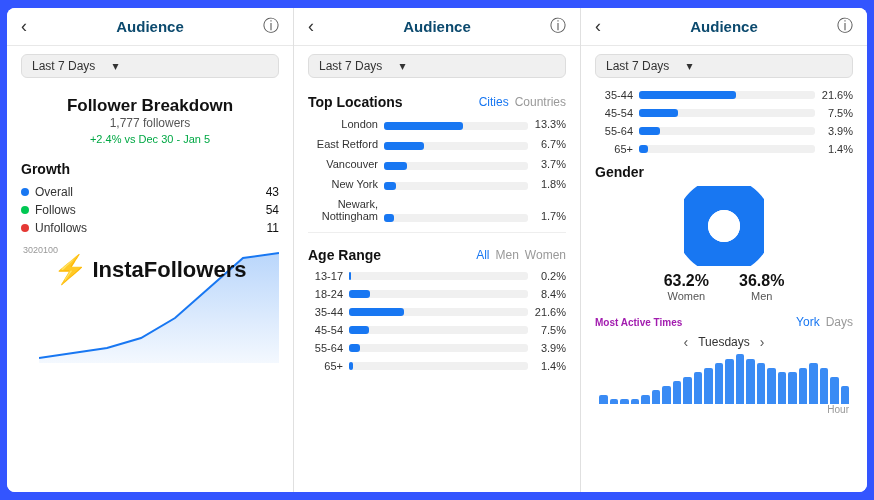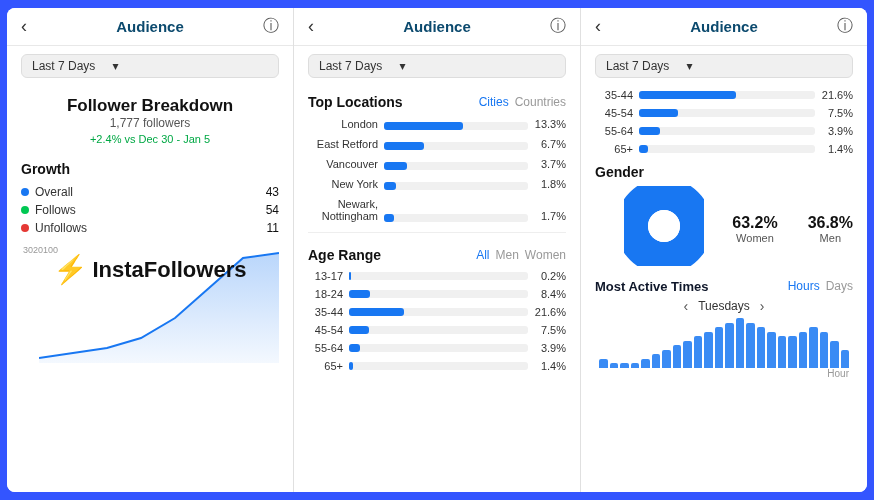--- a/index.html
+++ b/index.html
@@ -216,21 +216,21 @@
       align-items: center;
       padding: 3px 14px;
       gap: 6px;
     }
     .age-bar-label { font-size: 11px; color: #333; width: 38px; text-align: right; flex-shrink: 0; }
 
     .gender-section { margin: 6px 14px; }
     .gender-title { font-size: 14px; font-weight: 600; color: #111; margin-bottom: 6px; }
     .gender-chart {
       display: flex;
-      flex-direction: row;
+      flex-direction: column;
       align-items: center;
     }
     .pie-container { position: relative; width: 80px; height: 80px; margin: 0 auto; }
 
     .gender-labels {
       display: flex;
       justify-content: center;
       gap: 30px;
       margin-top: 6px;
     }
@@ -238,21 +238,21 @@
     .gender-pct { font-size: 16px; font-weight: 700; color: #111; }
     .gender-name { font-size: 11px; color: #555; }
 
     .most-active-section { margin: 6px 14px 0; }
     .most-active-header {
       display: flex;
       align-items: center;
       justify-content: space-between;
       margin-bottom: 4px;
     }
-    .most-active-title { font-size: 13px; font-weight: 600; color: #0f172a; }
+    .most-active-title { font-size: 10px; font-weight: 600; color: #a21caf; }
     .most-active-nav {
       display: flex;
       align-items: center;
       justify-content: center;
       gap: 10px;
       font-size: 12px;
       color: #333;
       margin-bottom: 4px;
     }
     .nav-arrow { font-size: 14px; color: #555; cursor: pointer; }
@@ -521,21 +521,21 @@
             <div class="gender-name">Men</div>
           </div>
         </div>
       </div>
     </div>
 
     <div class="most-active-section">
       <div class="most-active-header">
         <span class="most-active-title">Most Active Times</span>
         <div class="tab-group">
-          <span class="tab-btn active">Hours</span>
+          <span class="tab-btn active">York</span>
           <span class="tab-btn">Days</span>
         </div>
       </div>
       <div class="most-active-nav">
         <span class="nav-arrow">‹</span>
         <span>Tuesdays</span>
         <span class="nav-arrow">›</span>
       </div>
       <div class="bar-chart-bottom" id="hourly-bar-chart">
           <div class="bottom-bar" style="height: 18.1818%;"></div>

